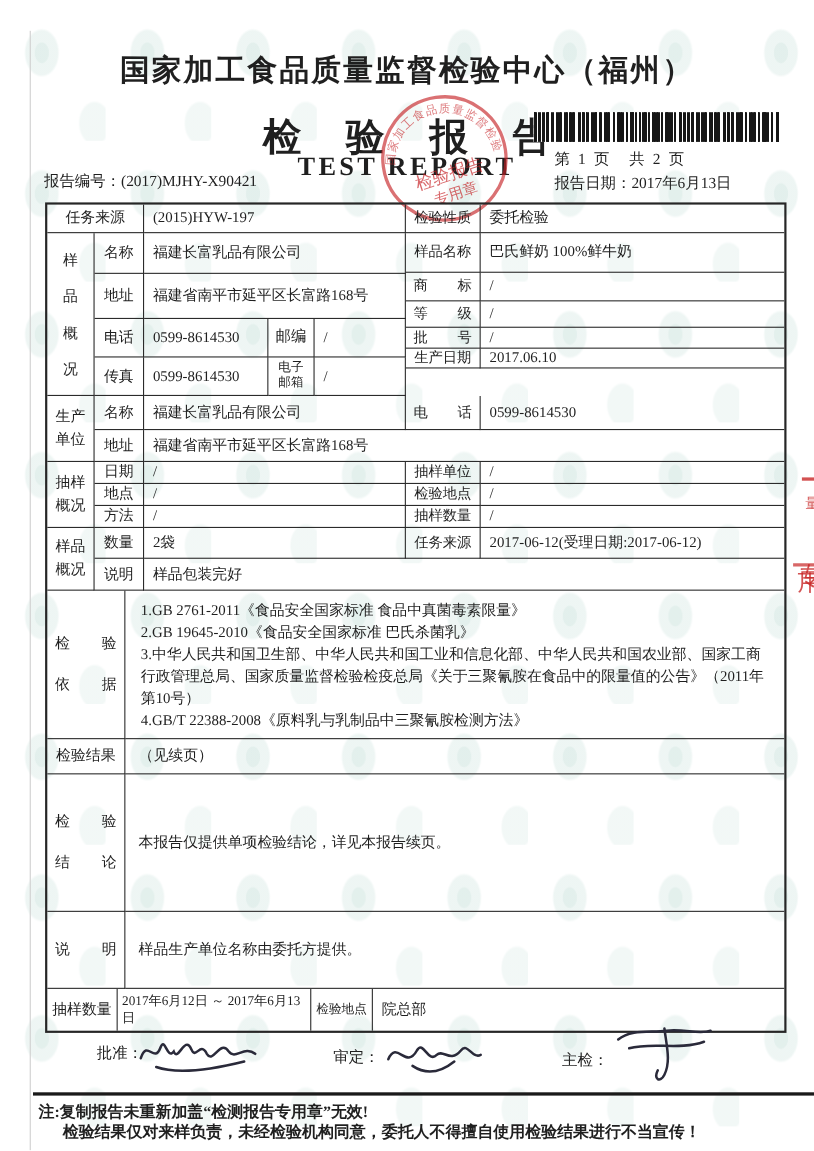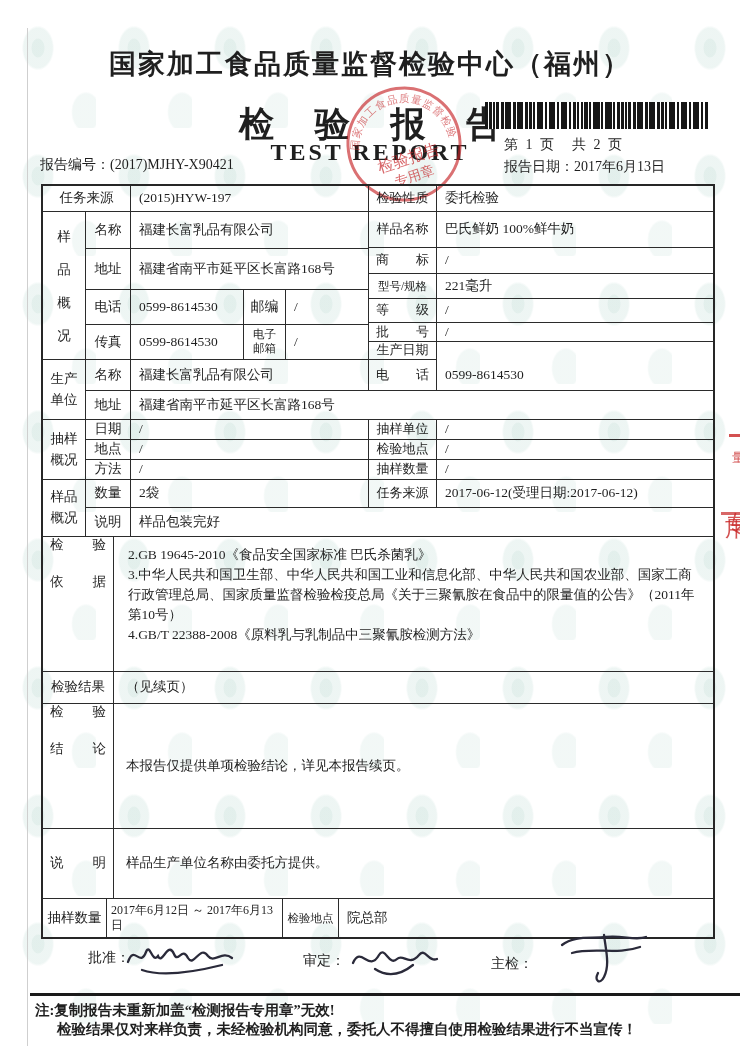--- a/index.html
+++ b/index.html
@@ -37,21 +37,21 @@
   .col{display:flex;flex-direction:column;}
   .cell{box-sizing:border-box;display:flex;align-items:center;overflow:hidden;}
   .br{border-right:1px solid #2b2b2b;}
   .bb{border-bottom:1px solid #2b2b2b;}
   .lbl{justify-content:center;text-align:center;}
   .val{justify-content:flex-start;padding-left:8px;}
   .jspan{display:block;width:100%;text-align:justify;text-align-last:justify;padding:0 7px;box-sizing:border-box;}
   .vt1{width:1.1em;word-break:break-all;line-height:33px;text-align:center;margin:0 auto;}
   .vt2{width:2.1em;word-break:break-all;line-height:1.55;text-align:center;margin:0 auto;}
   .wrap2{width:2.2em;word-break:break-all;line-height:1.2;font-size:11.5px;text-align:center;margin:0 auto;}
-  .lbl2l{flex-direction:column;justify-content:flex-start;gap:20px;}
+  .lbl2l{flex-direction:column;justify-content:center;gap:20px;}
   .basis{display:block;padding:8px 8px 6px 14px;line-height:20px;}
   .f13{font-size:13px;}
   .f125{font-size:14px;}
   .f115{font-size:11.5px;}
 
   
   .siglabel{font-size:14px;}
   .sig{stroke:#2a2a3a;stroke-width:2.3;fill:none;stroke-linecap:round;}
   .rule{left:30px;top:993px;width:710px;height:3px;background:#1a1a1a;}
   .note1{left:35px;top:1001px;font-size:14.5px;font-weight:bold;}
@@ -130,38 +130,35 @@
         <div class="row" style="height:36px">
           <div class="cell br bb lbl f13" style="flex:0 0 68px">样品名称</div>
           <div class="cell bb val" style="flex:1">巴氏鲜奶 100%鲜牛奶</div>
         </div>
         <div class="row" style="height:26px">
           <div class="cell br bb lbl f13" style="flex:0 0 68px">
               <span class="jspan">商标</span>
             </div>
           <div class="cell bb val" style="flex:1">/</div>
         </div>
-        <div class="row" style="height:25px">
-          <div class="cell br bb lbl f115" style="flex:0 0 68px">型号/规格</div>
-          <div class="cell bb val" style="flex:1">221毫升</div>
-        </div>
         <div class="row" style="height:24px">
           <div class="cell br bb lbl f13" style="flex:0 0 68px">
               <span class="jspan">等级</span>
             </div>
           <div class="cell bb val" style="flex:1">/</div>
         </div>
         <div class="row" style="height:19px">
           <div class="cell br bb lbl f13" style="flex:0 0 68px">
               <span class="jspan">批号</span>
             </div>
           <div class="cell bb val" style="flex:1">/</div>
         </div>
         <div class="row" style="height:18px">
           <div class="cell br bb lbl f13" style="flex:0 0 68px">生产日期</div>
+          <div class="cell bb val" style="flex:1">2017.06.10</div>
         </div>
       </div>
     </div>
 
     <div class="row" style="height:60px">
       <div class="cell br bb lbl" style="flex:0 0 43px">
           <span class="vt2">生产单位</span>
         </div>
       <div class="col" style="flex:1">
         <div class="row" style="height:31px">
@@ -222,20 +219,21 @@
         </div>
       </div>
     </div>
 
     <div class="row" style="height:135px">
       <div class="cell br bb lbl lbl2l" style="flex:0 0 71px">
         <span class="jspan">检验</span>
         <span class="jspan">依据</span>
       </div>
       <div class="cell bb basis" style="flex:1">
+        <div>1.GB 2761-2011《食品安全国家标准 食品中真菌毒素限量》</div>
         <div>2.GB 19645-2010《食品安全国家标准 巴氏杀菌乳》</div>
         <div>3.中华人民共和国卫生部、中华人民共和国工业和信息化部、中华人民共和国农业部、国家工商行政管理总局、国家质量监督检验检疫总局《关于三聚氰胺在食品中的限量值的公告》（2011年第10号）</div>
         <div>4.GB/T 22388-2008《原料乳与乳制品中三聚氰胺检测方法》</div>
       </div>
     </div>
 
     <div class="row" style="height:32px">
       <div class="cell br bb lbl" style="flex:0 0 71px">检验结果</div>
       <div class="cell bb val" style="flex:1;padding-left:12px">（见续页）</div>
     </div>
@@ -266,21 +264,21 @@
   <div class="abs siglabel" style="left:88px;top:949px">批准：</div>
   <svg class="abs" style="left:122px;top:932px" width="120" height="50">
     <path class="sig" d="M6,30 C12,12 18,36 24,20 C28,10 30,32 36,24 C40,34 46,8 52,22 C56,32 60,14 66,26 C72,36 78,12 86,24 C92,32 100,18 110,26"></path>
     <path class="sig" d="M20,38 C40,45 72,40 100,33"></path>
   </svg>
   <div class="abs siglabel" style="left:303px;top:952px">审定：</div>
   <svg class="abs" style="left:345px;top:937px" width="100" height="46">
     <path class="sig" d="M8,26 C16,8 24,36 34,18 C40,8 44,30 52,22 C58,16 64,30 74,18 C80,10 84,26 92,22"></path>
     <path class="sig" d="M30,32 q18,12 38,-4"></path>
   </svg>
-  <div class="abs siglabel" style="left:491px;top:955px">主检：</div>
+  <div class="abs siglabel" style="left:511px;top:955px">主检：</div>
   <svg class="abs" style="left:548px;top:927px" width="110" height="62">
     <path class="sig" d="M14,18 C26,8 44,12 58,10 C74,8 88,14 98,10"></path>
     <path class="sig" d="M24,26 C44,20 70,28 92,20"></path>
     <path class="sig" d="M56,8 C58,24 62,38 56,50 C52,58 46,54 50,46"></path>
   </svg>
 
   <div class="abs rule"></div>
   <div class="abs note2">检验结果仅对来样负责，未经检验机构同意，委托人不得擅自使用检验结果进行不当宣传！</div>
   <div class="abs note1">注:复制报告未重新加盖“检测报告专用章”无效!</div>
 

